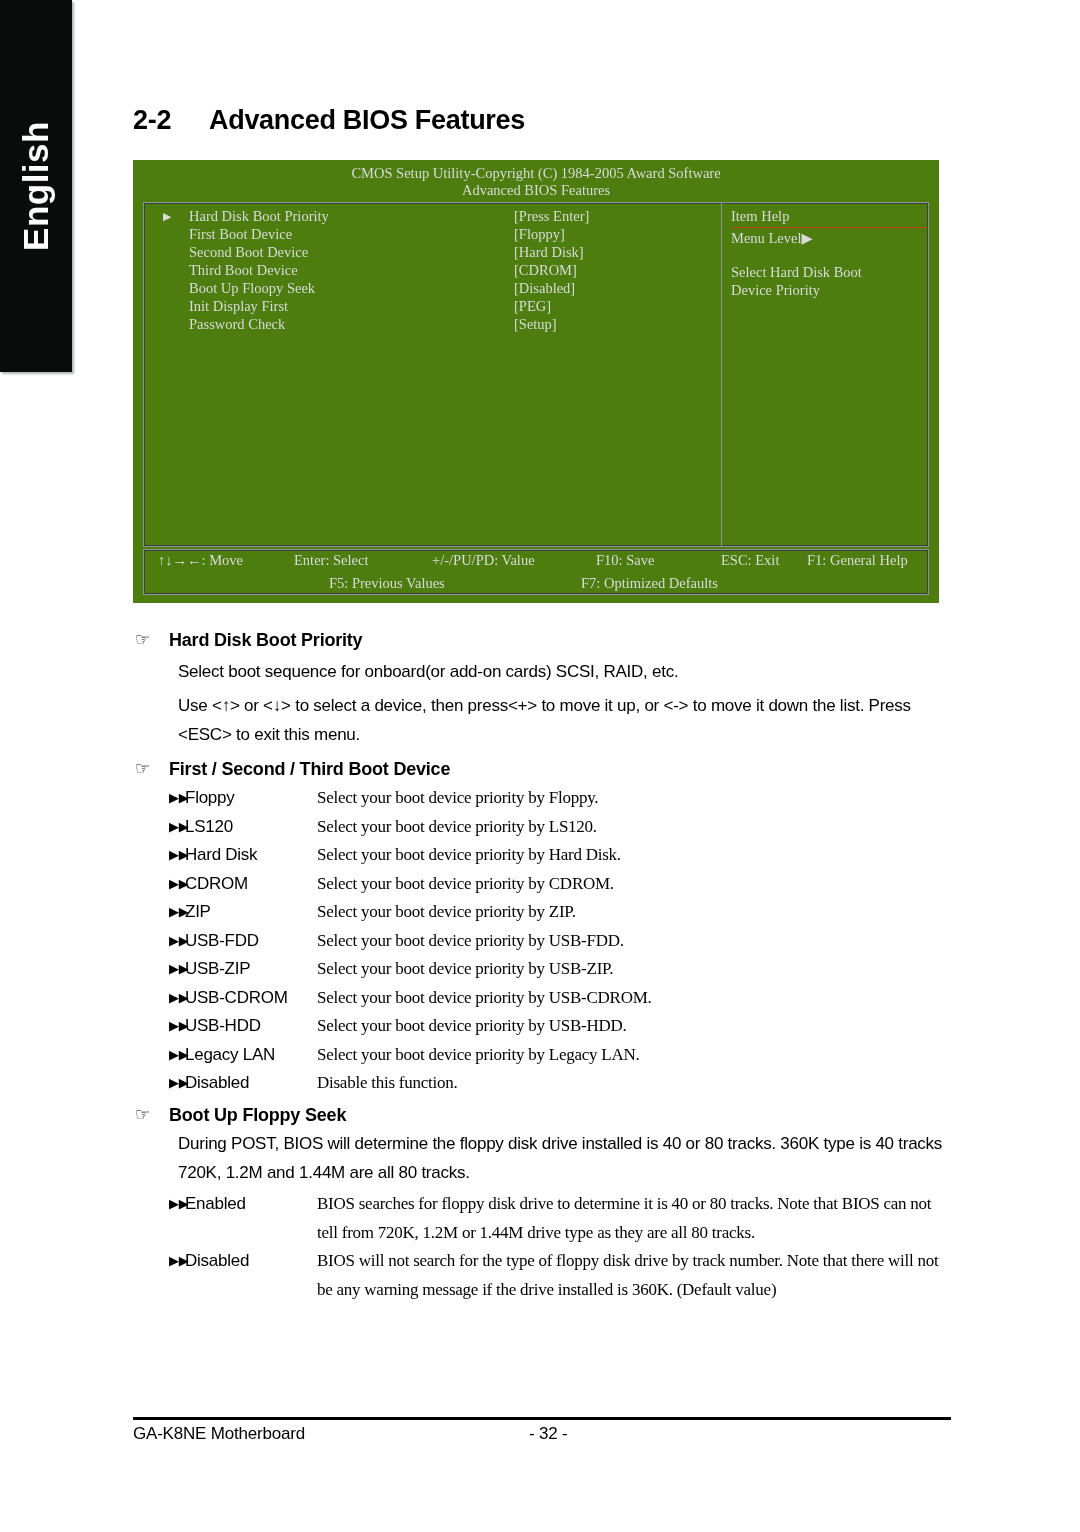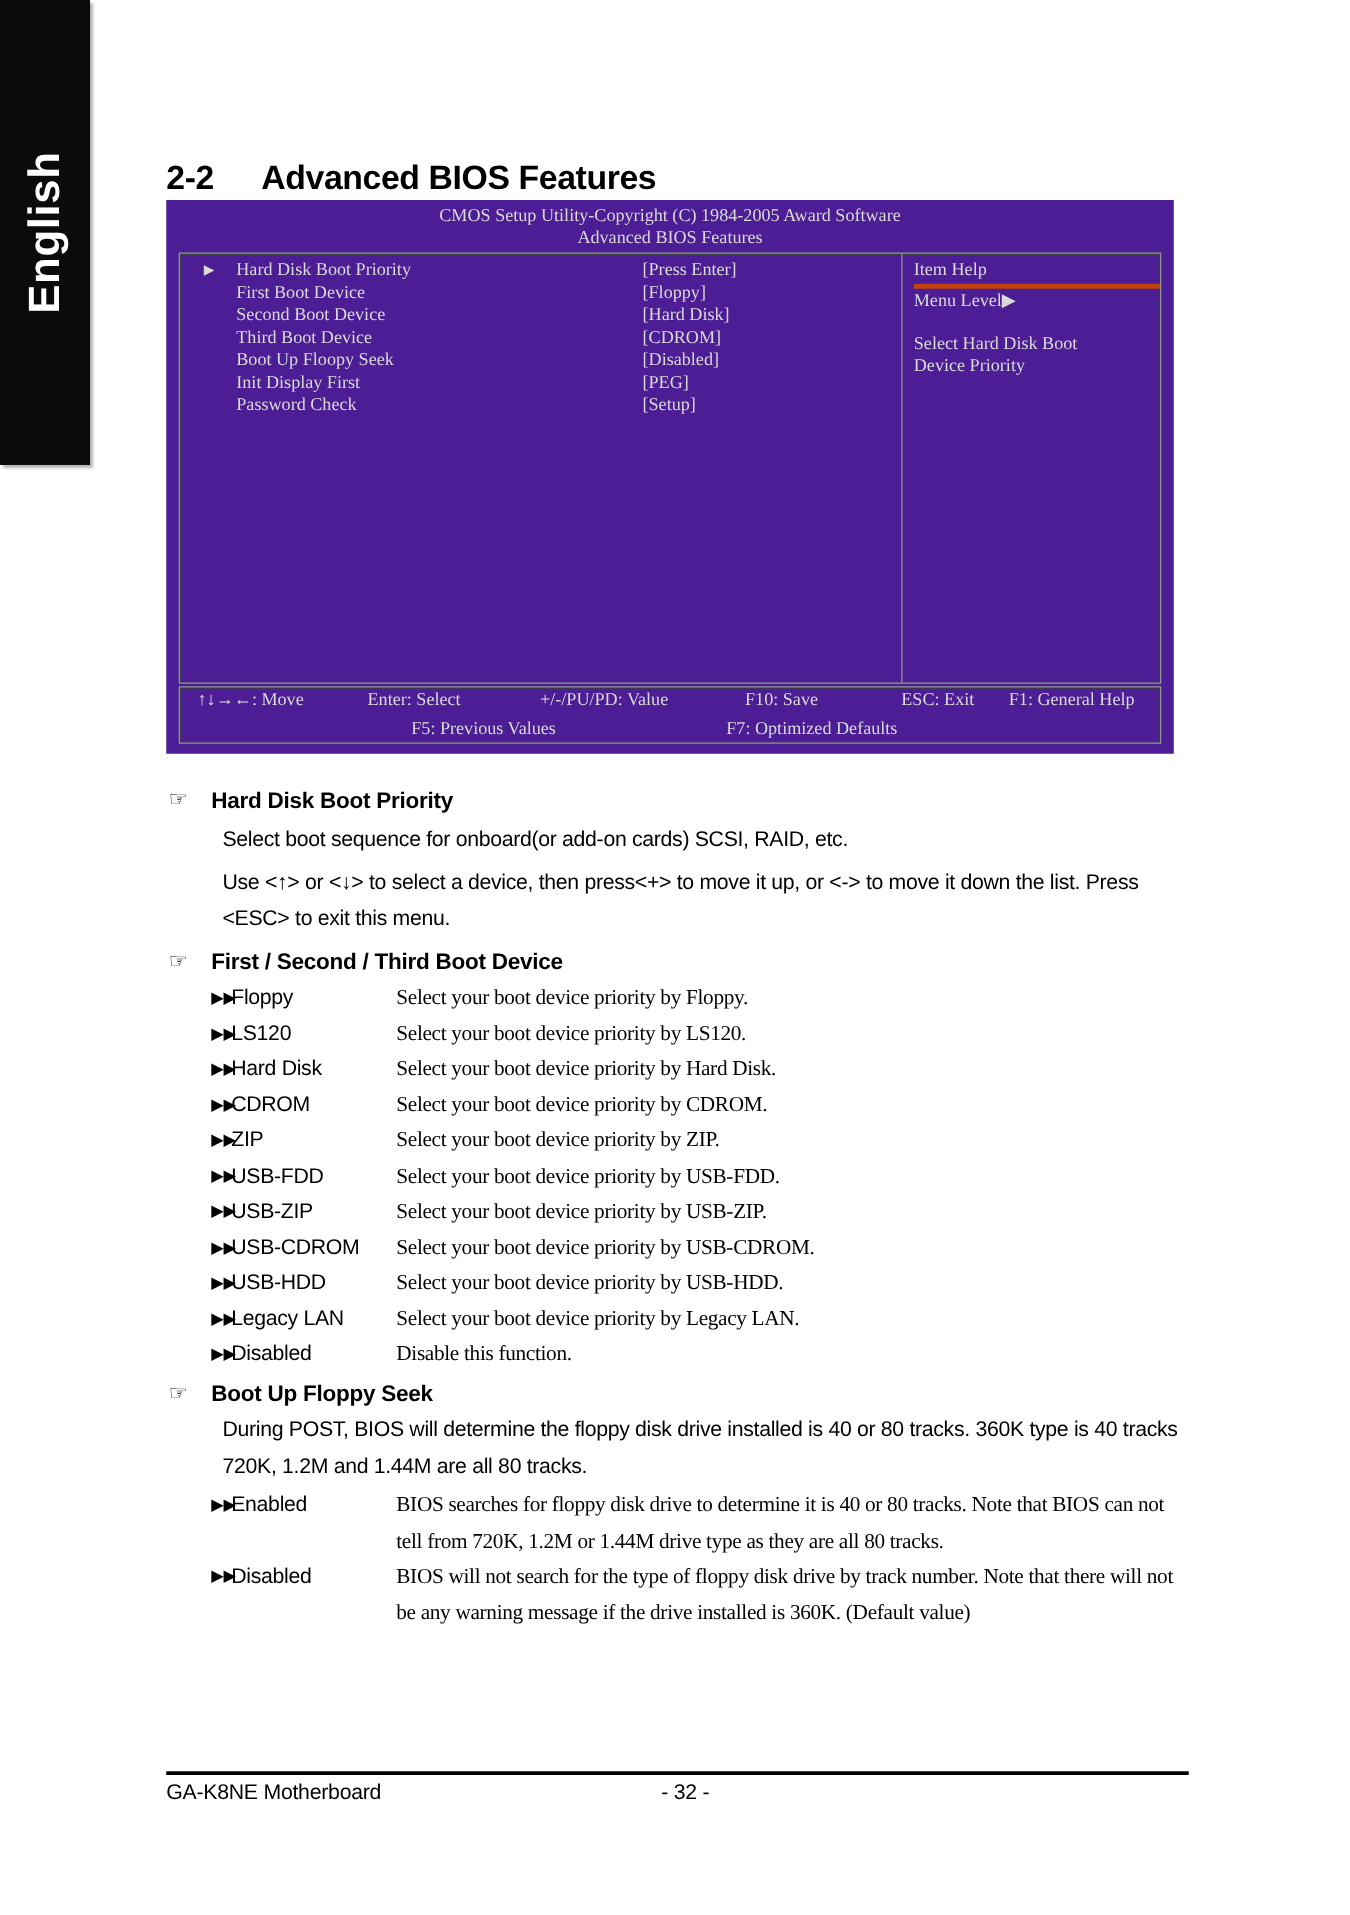--- a/index.html
+++ b/index.html
@@ -43,35 +43,34 @@
 
   
   #page-heading {
     position: absolute;
     left: 133px;
     top: 105px;
     font-size: 27px;
     font-weight: bold;
     letter-spacing: -0.3px;
     white-space: nowrap;
-    margin-top: 22px;
   }
   #page-heading .sec-num {
     display: inline-block;
     width: 76px;
   }
 
   
   #bios-screen {
     position: absolute;
     left: 133px;
     top: 160px;
     width: 806px;
     height: 443px;
-    background: #4c1d95;
+    background: #4d7c0f;
     color: #d9dbd7;
     font-family: "Liberation Serif", serif;
     font-size: 14.5px;
     box-sizing: border-box;
     padding: 0;
   }
   #bios-titlebar {
     text-align: center;
     padding-top: 5px;
     line-height: 17px;
@@ -95,21 +94,21 @@
     box-sizing: border-box;
   }
   #bios-help {
     position: relative;
     flex: 1;
     box-sizing: border-box;
     padding-left: 9px;
   }
   #bios-help .help-title {
     margin-top: 4px;
-    border-bottom: 4px solid #c2410c;
+    border-bottom: 1px solid #c2410c;
     padding-bottom: 2px;
     width: 197px;
   }
   #bios-help .help-line { line-height: 18px; white-space: nowrap; }
   #bios-help .menu-level { margin-top: 1px; }
   #bios-help .help-gap { height: 16px; }
 
   .bios-row {
     position: relative;
     height: 18px;

